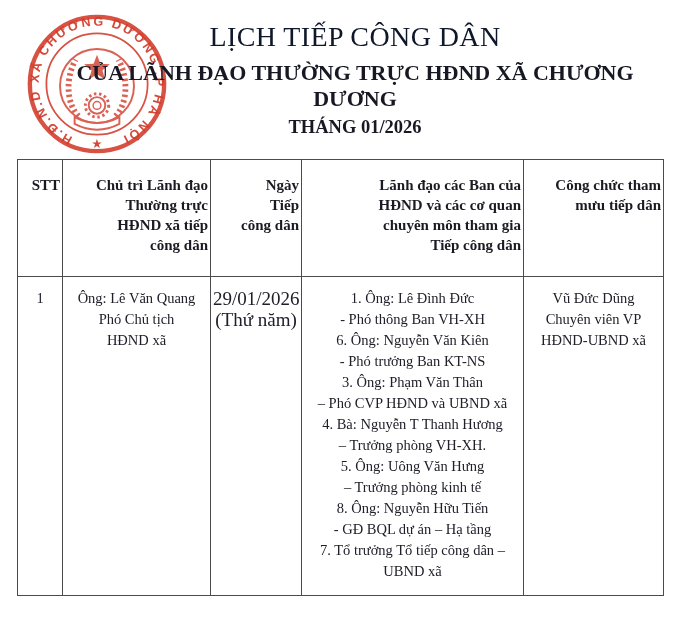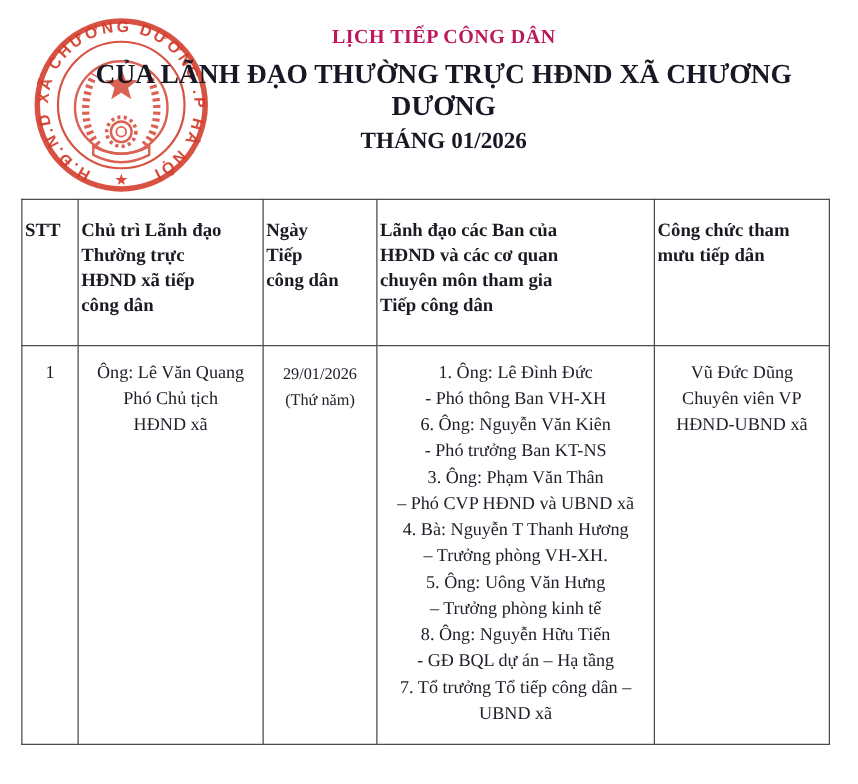--- a/index.html
+++ b/index.html
@@ -25,63 +25,63 @@
   }
   .seal .seal-star{
     font-size:13px;
     font-family:"DejaVu Sans",sans-serif;
   }
   
   .titles{
     position:absolute;left:40px;top:21px;width:630px;
     text-align:center;z-index:2;
   }
-  .t1{font-size:16px;font-weight:bold;letter-spacing:.4px;color:#be185d;}
+  .t1{font-size:28px;font-weight:normal;letter-spacing:.4px;color:#0f172a;}
   .t2{font-size:22px;font-weight:bold;margin-top:7px;color:#181824;}
   .t3{font-size:18.5px;font-weight:bold;margin-top:5px;color:#181824;text-align:center;}
   .note{font-size:18px;font-style:italic;margin-top:11px;color:#22222c;}
   
   table.schedule{
     position:absolute;left:17px;top:159px;
     width:646px;
     border-collapse:collapse;
     table-layout:fixed;
   }
   table.schedule th,
   table.schedule td{
     border:1px solid #4b4b4b;
     vertical-align:top;
     overflow:hidden;
   }
   table.schedule th{
     font-weight:bold;
     font-size:15px;
     line-height:20px;
-    text-align:left;
+    text-align:right;
     padding:15px 2px 0 2px;
     height:117px;
     box-sizing:border-box;
     color:#1a1a22;
   }
   table.schedule td{
     font-size:14.5px;
     line-height:21px;
     text-align:center;
     padding:11px 2px 0 2px;
     height:319px;
     box-sizing:border-box;
     color:#20202a;
   }
   td.participants-cell{
     text-align:left;
     padding:11px 6px 0 9px;
     font-size:14px;
     line-height:21.6px;
   }
-  .date-line{font-size:13px;}
+  .date-line{font-size:19px;}
 </style>
 </head>
 <body>
 
 <div class="page">
 
   <svg class="seal" viewBox="0 0 150 150" aria-hidden="true">
     <defs>
       <path id="ringPath" d="M 75 135 A 60 60 0 1 1 75.05 135" fill="none"></path>
     </defs>

